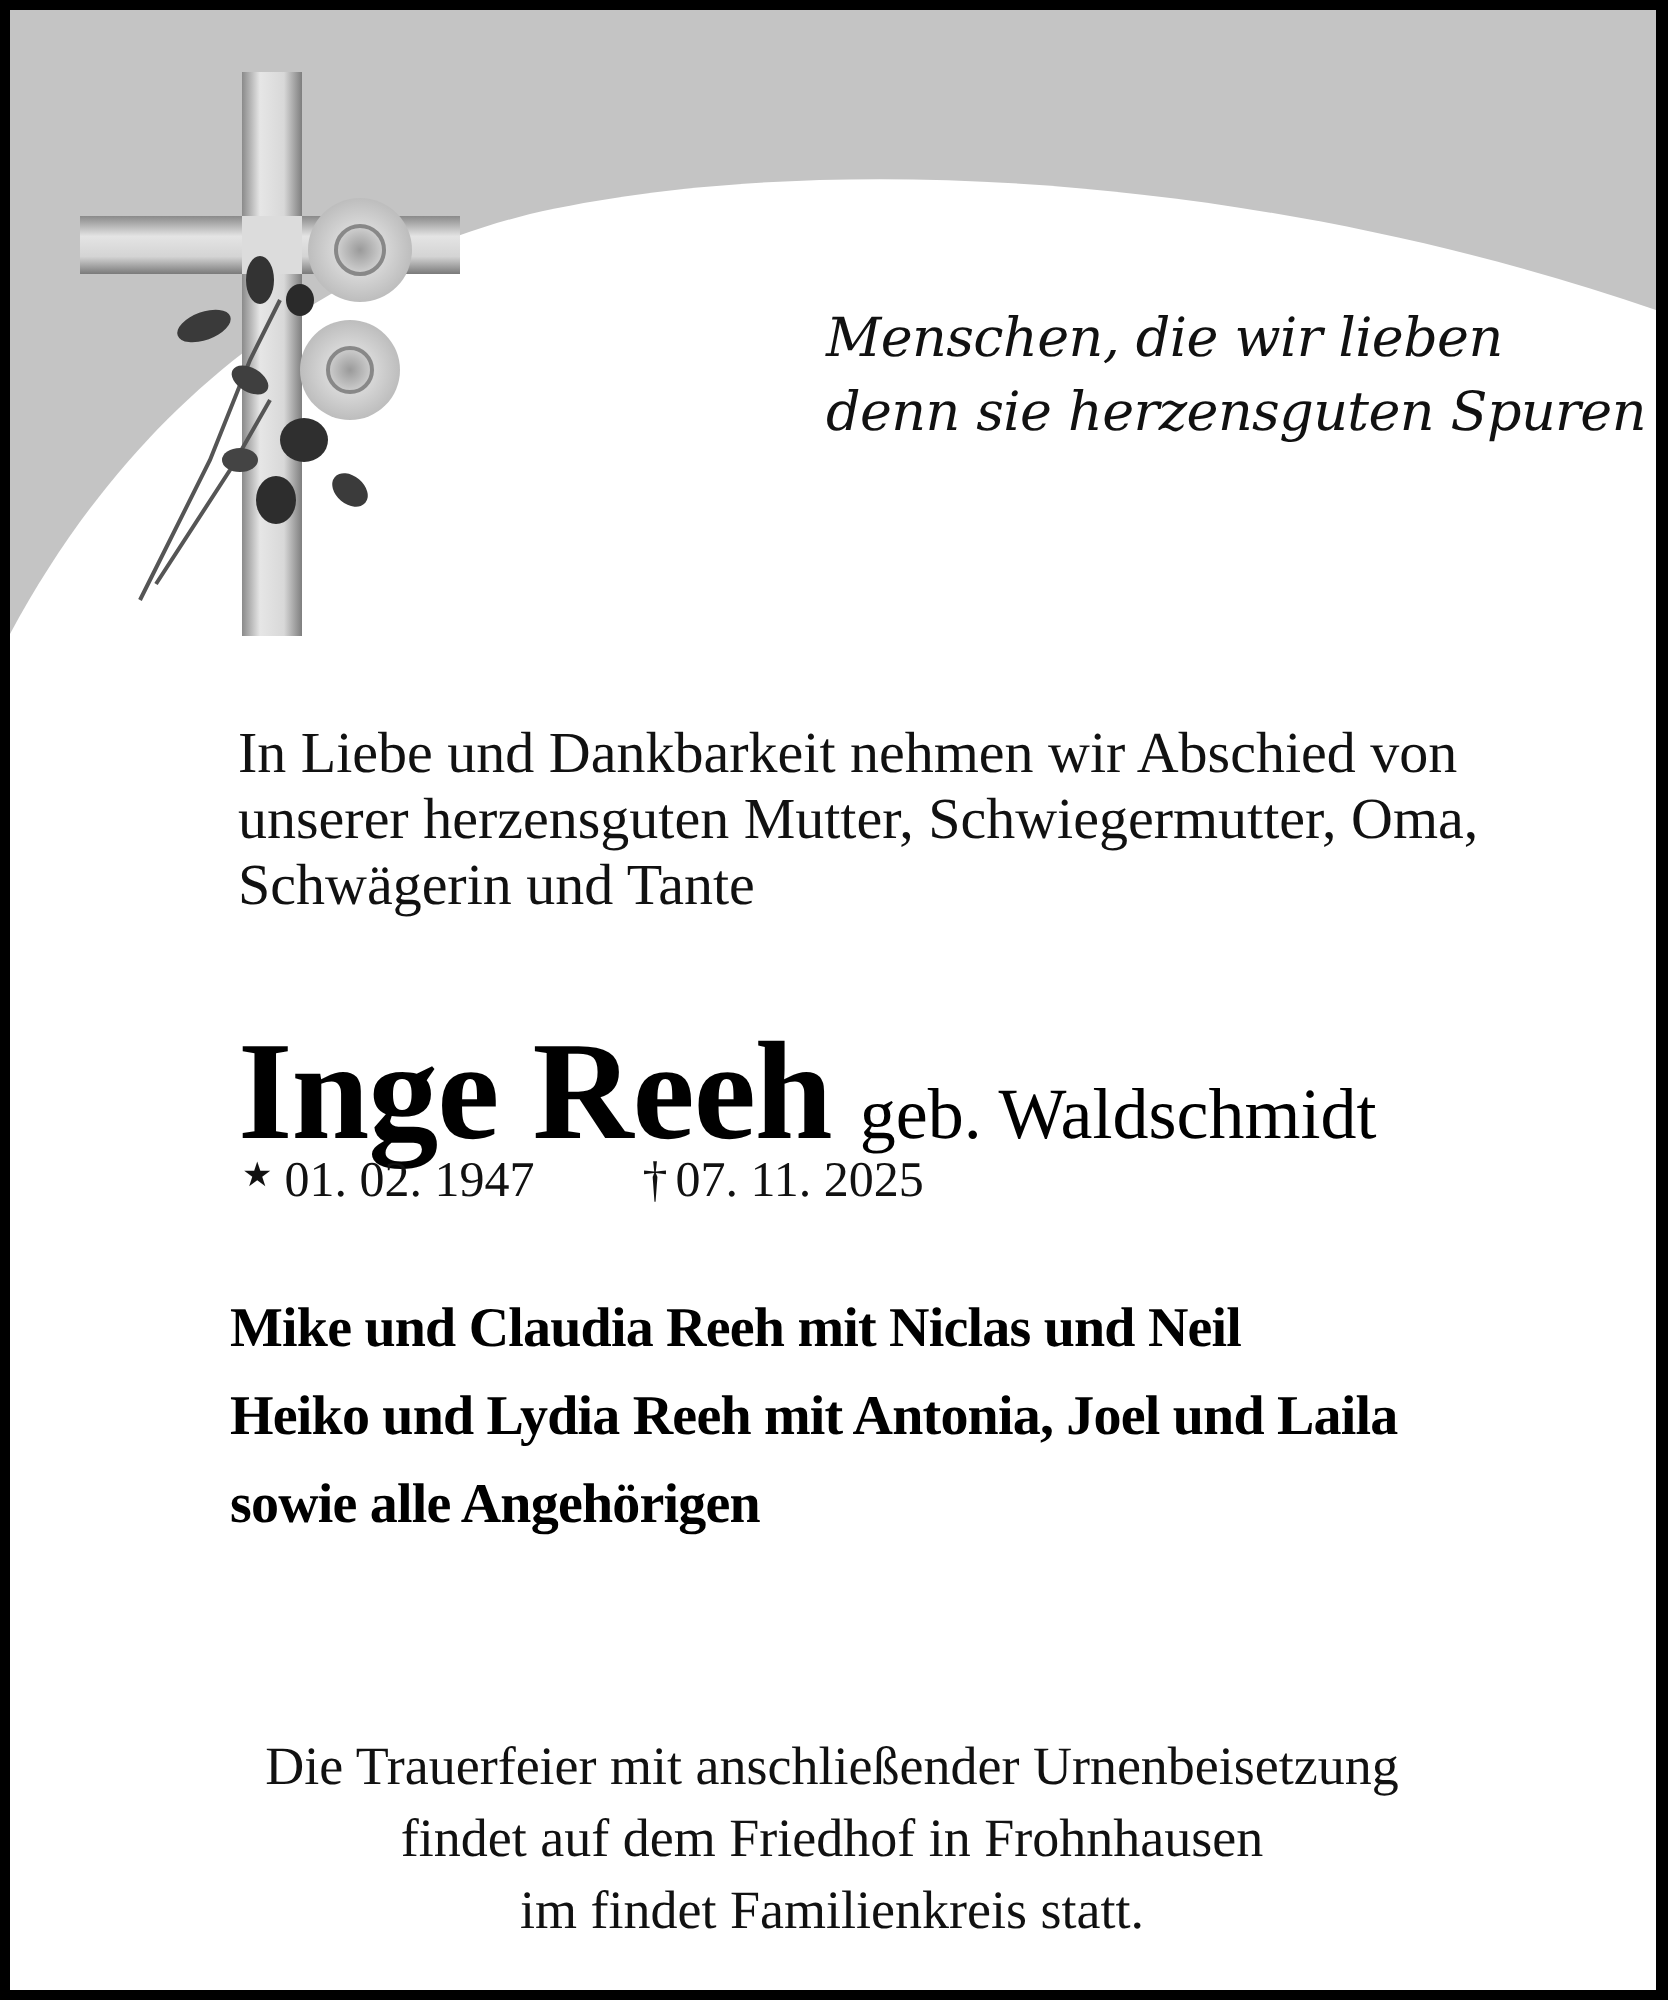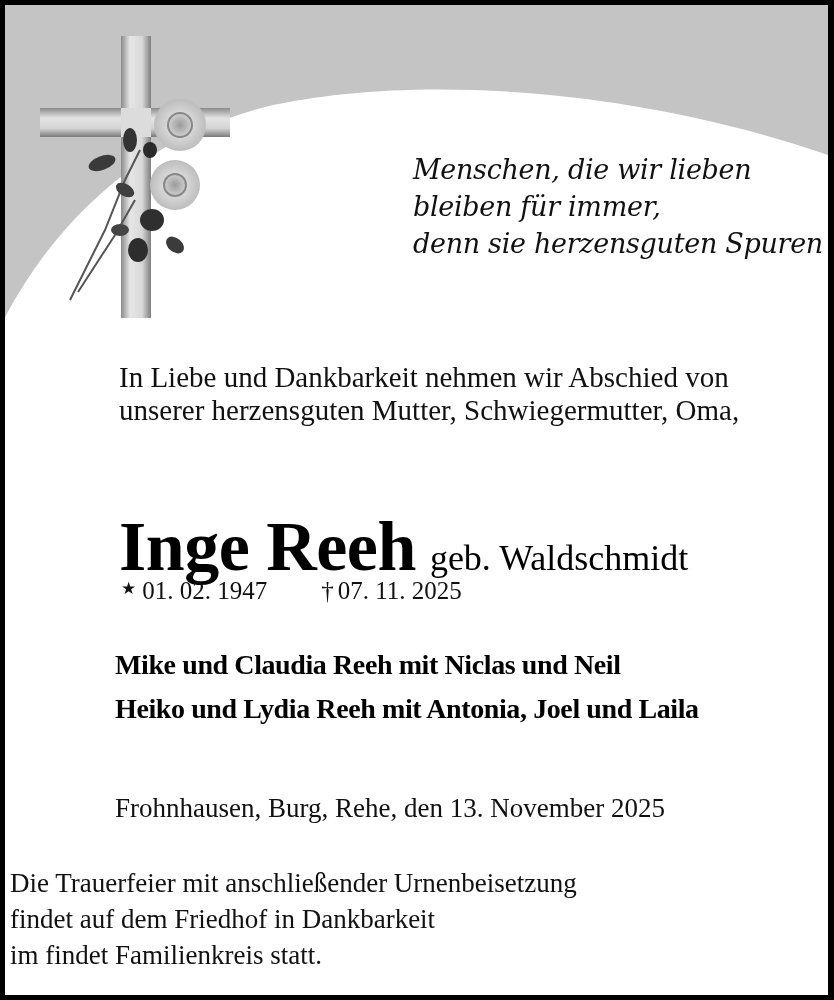--- a/index.html
+++ b/index.html
@@ -39,21 +39,21 @@
       position: absolute; left: 110px; top: 638px;
       font-family: "Liberation Serif", serif; font-weight: bold;
       font-size: 28px; line-height: 44px; color: #000; letter-spacing: -0.4px;
     }
     .family div { white-space: nowrap; }
     .place-date {
       position: absolute; left: 110px; top: 788px; white-space: nowrap;
       font-family: "Liberation Serif", serif; font-size: 27px; color: #111;
     }
     .ceremony {
-      position: absolute; left: 5px; right: 6px; top: 860px; text-align: left;
+      position: absolute; left: 5px; right: 6px; top: 860px; text-align: center;
       font-family: "Liberation Serif", serif; font-size: 27px; line-height: 36px; color: #111;
     }
     .ceremony div { white-space: nowrap; }
   </style>
 </head>
 <body>
 
 <div class="frame">
 
   <svg class="bg-svg" width="823" height="990" viewBox="0 0 823 990">
@@ -99,43 +99,43 @@
     <ellipse cx="120" cy="120" rx="7" ry="8" fill="#2a2a2a"></ellipse>
 
     <circle cx="150" cy="95" r="26" fill="url(#rose)"></circle>
     <circle cx="150" cy="95" r="12" fill="none" stroke="#888" stroke-width="2"></circle>
     <circle cx="145" cy="155" r="25" fill="url(#rose)"></circle>
     <circle cx="145" cy="155" r="11" fill="none" stroke="#888" stroke-width="2"></circle>
   </svg>
 
   <div class="poem">
     <div>Menschen, die wir lieben</div>
-    <div>bleiben für immer,</div>
     <div>denn sie herzensguten Spuren</div>
   </div>
 
   <div class="intro">
     <div>In Liebe und Dankbarkeit nehmen wir Abschied von</div>
     <div>unserer herzensguten Mutter, Schwiegermutter, Oma,</div>
+    <div>Schwägerin und Tante</div>
   </div>
 
   <div class="name-line">
     <span class="name-main">Inge Reeh</span><span class="name-maiden">geb. Waldschmidt</span>
   </div>
 
   <div class="dates">
     <span class="birth-star">★</span><span>01. 02. 1947</span><span class="death-cross">†</span><span>07. 11. 2025</span>
   </div>
 
   <div class="family">
     <div>Mike und Claudia Reeh mit Niclas und Neil</div>
     <div>Heiko und Lydia Reeh mit Antonia, Joel und Laila</div>
+    <div>sowie alle Angehörigen</div>
   </div>
 
-  <div class="place-date">Frohnhausen, Burg, Rehe, den 13. November 2025</div>
 
   <div class="ceremony">
     <div>Die Trauerfeier mit anschließender Urnenbeisetzung</div>
-    <div>findet auf dem Friedhof in Dankbarkeit</div>
+    <div>findet auf dem Friedhof in Frohnhausen</div>
     <div>im findet Familienkreis statt.</div>
   </div>
 
 </div>
 
 </body></html>

